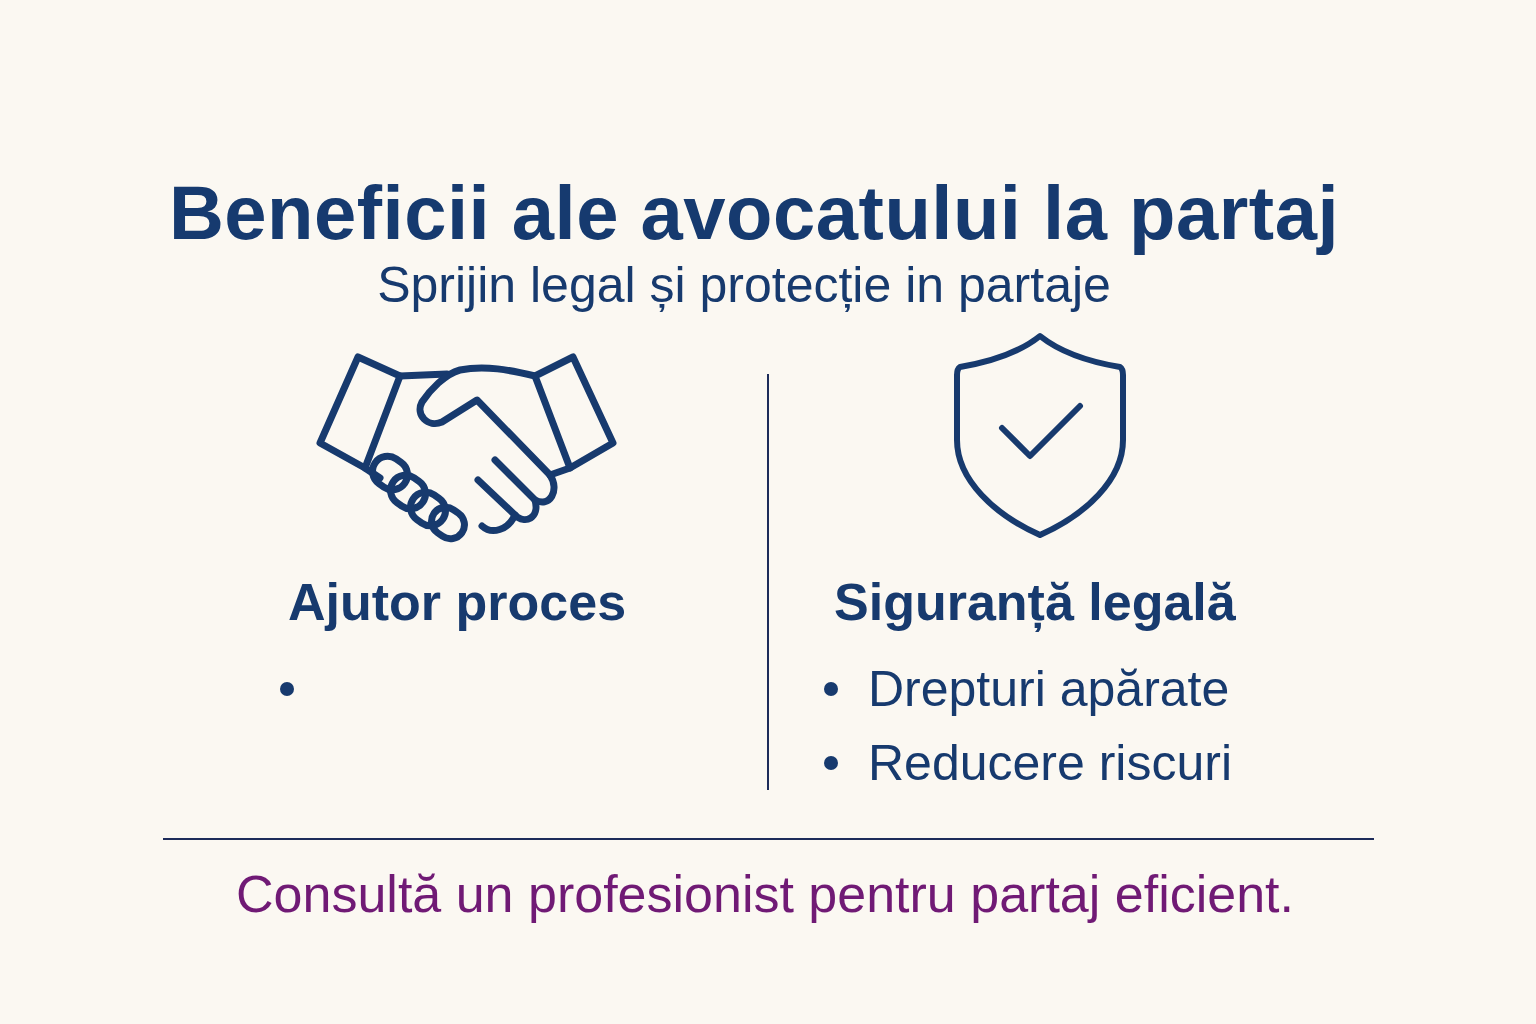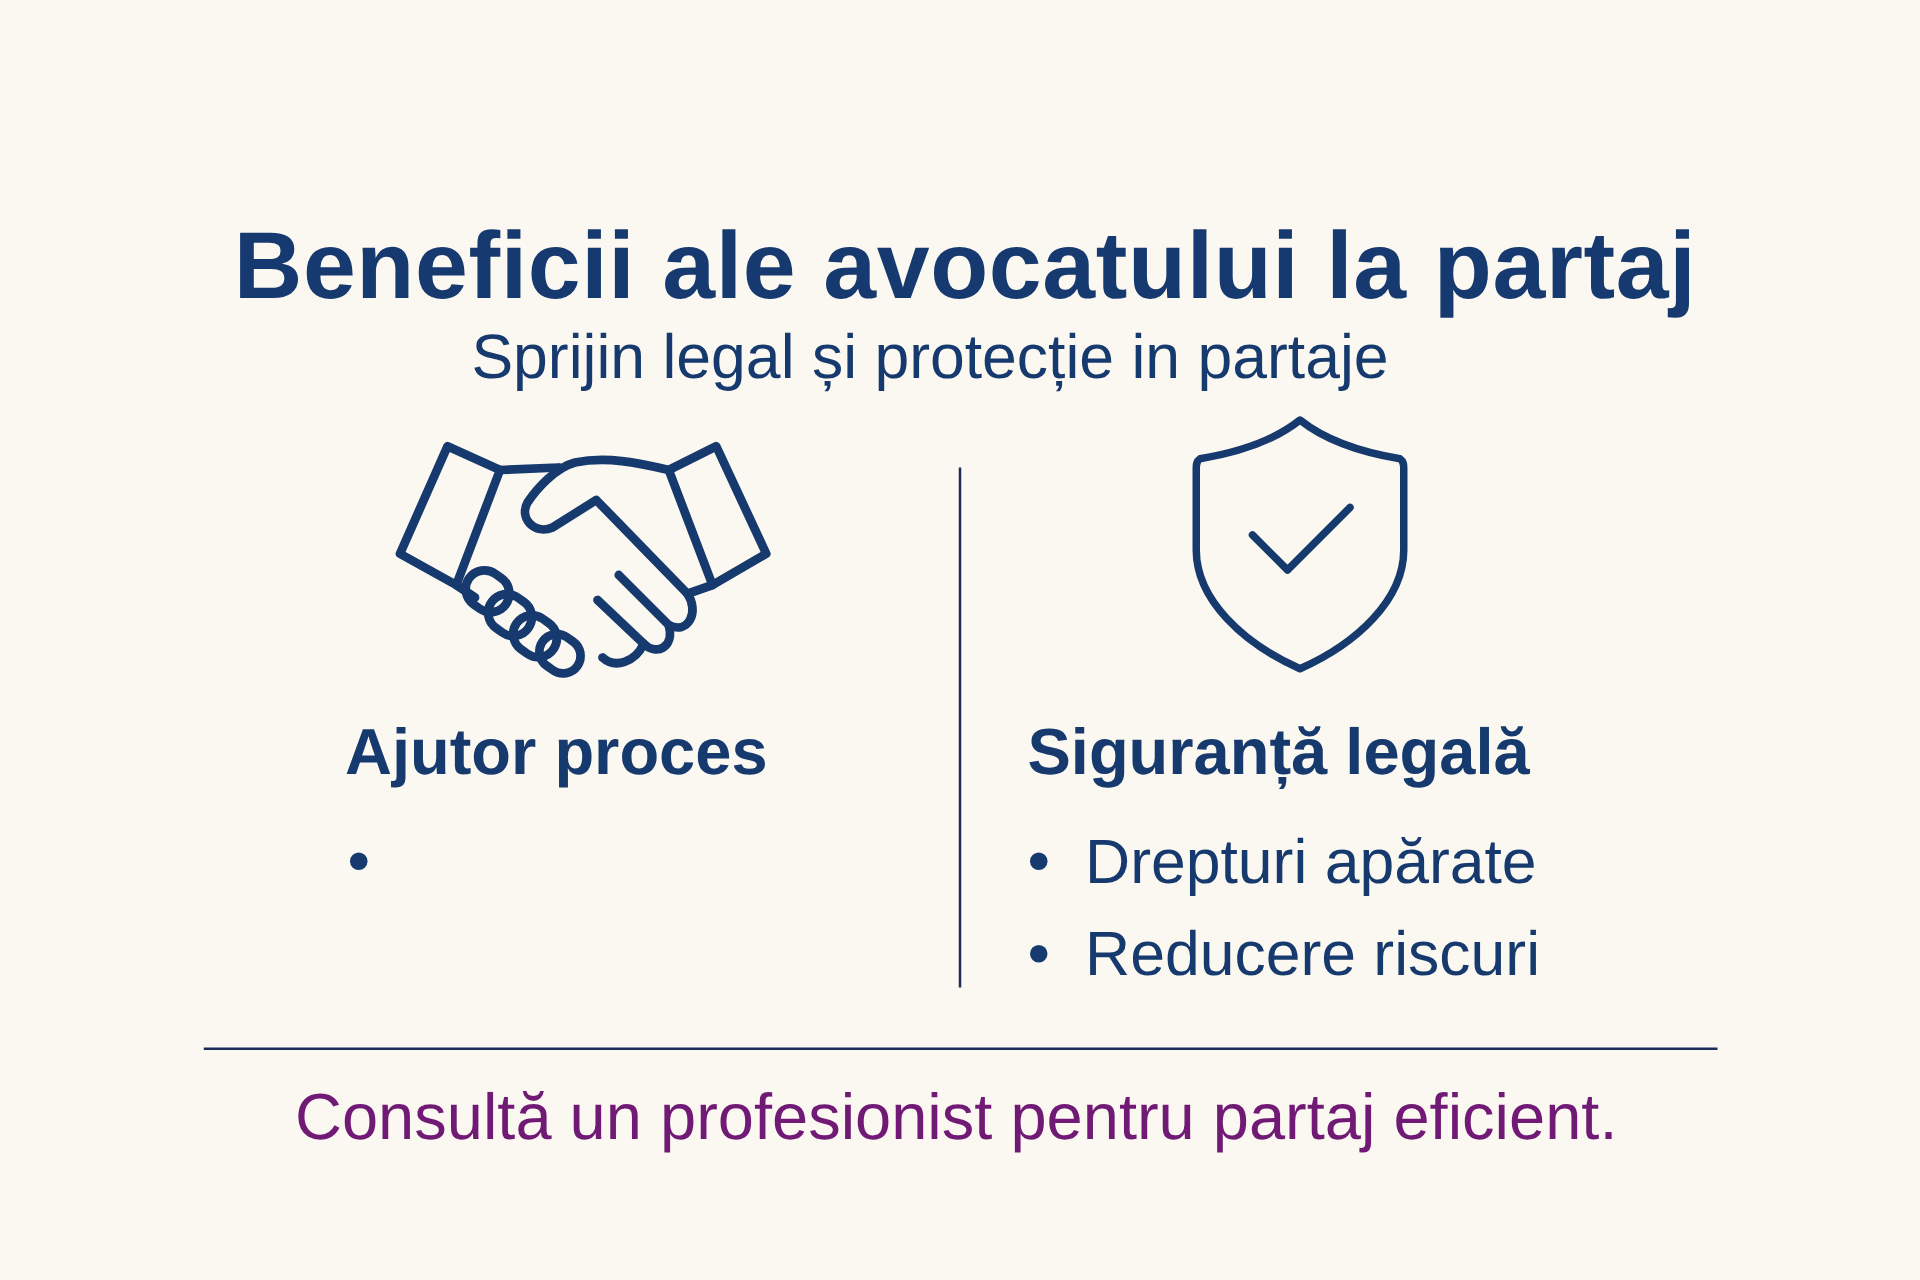--- a/index.html
+++ b/index.html
@@ -7,37 +7,37 @@
       width: 1536px; height: 1024px; overflow: hidden;
       background: #fbf8f2;
       font-family: "Liberation Sans", "DejaVu Sans", sans-serif;
       color: #173a6e;
       position: relative;
     }
     .title {
       position: absolute; left: 0; width: 1508px; top: 118px;
       text-align: center; font-size: 76px; font-weight: 700; letter-spacing: 0.5px;
       color: #163a6f;
-      padding-left: 18px;
     }
     .subtitle {
       position: absolute; left: 0; width: 1488px; top: 224px;
       text-align: center; font-size: 50px; font-weight: 400; color: #173a6e; margin-top: 32px;
     }
     .icon { position: absolute; }
     .icon svg { display: block; }
     .handshake { left: 310px; top: 340px; width: 310px; height: 210px; }
     .shield { left: 950px; top: 330px; width: 180px; height: 210px; }
     .divider-v {
       position: absolute; left: 767px; top: 374px; width: 2px; height: 416px;
       background: #1d2c5a;
     }
     .col-title {
       position: absolute; top: 572px; font-size: 52px; font-weight: 700; color: #173a6e;
       white-space: nowrap;
+      margin-left: 12px;
     }
     .col-title.left { left: 276px; }
     .col-title.right { left: 822px; }
     .bullets { position: absolute; list-style: none; margin: 0; padding: 0; }
     .bullets.left { left: 280px; top: 652px; }
     .bullets.right { left: 824px; top: 652px; }
     .bullets li {
       display: flex; align-items: center; height: 74px;
       font-size: 50px; color: #173a6e; white-space: nowrap;
     }

